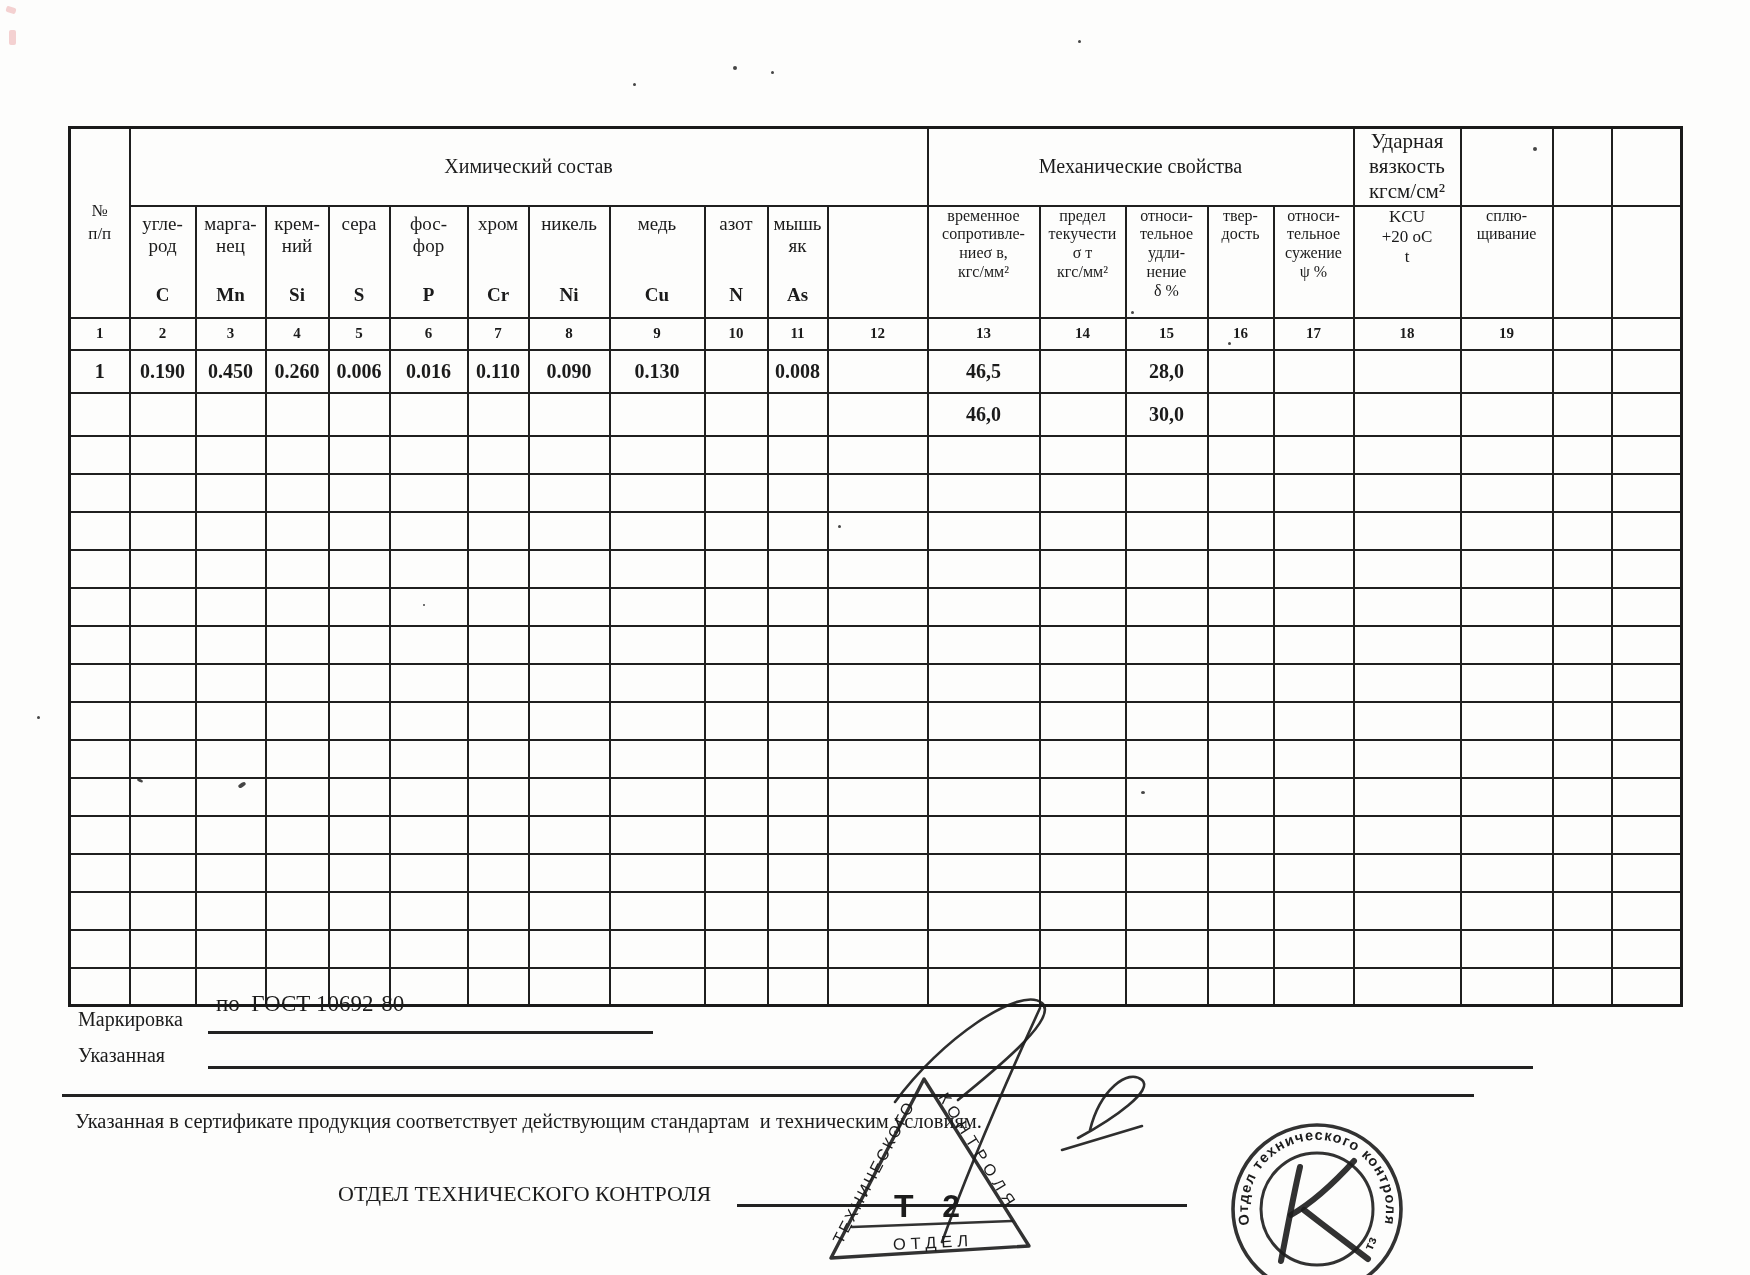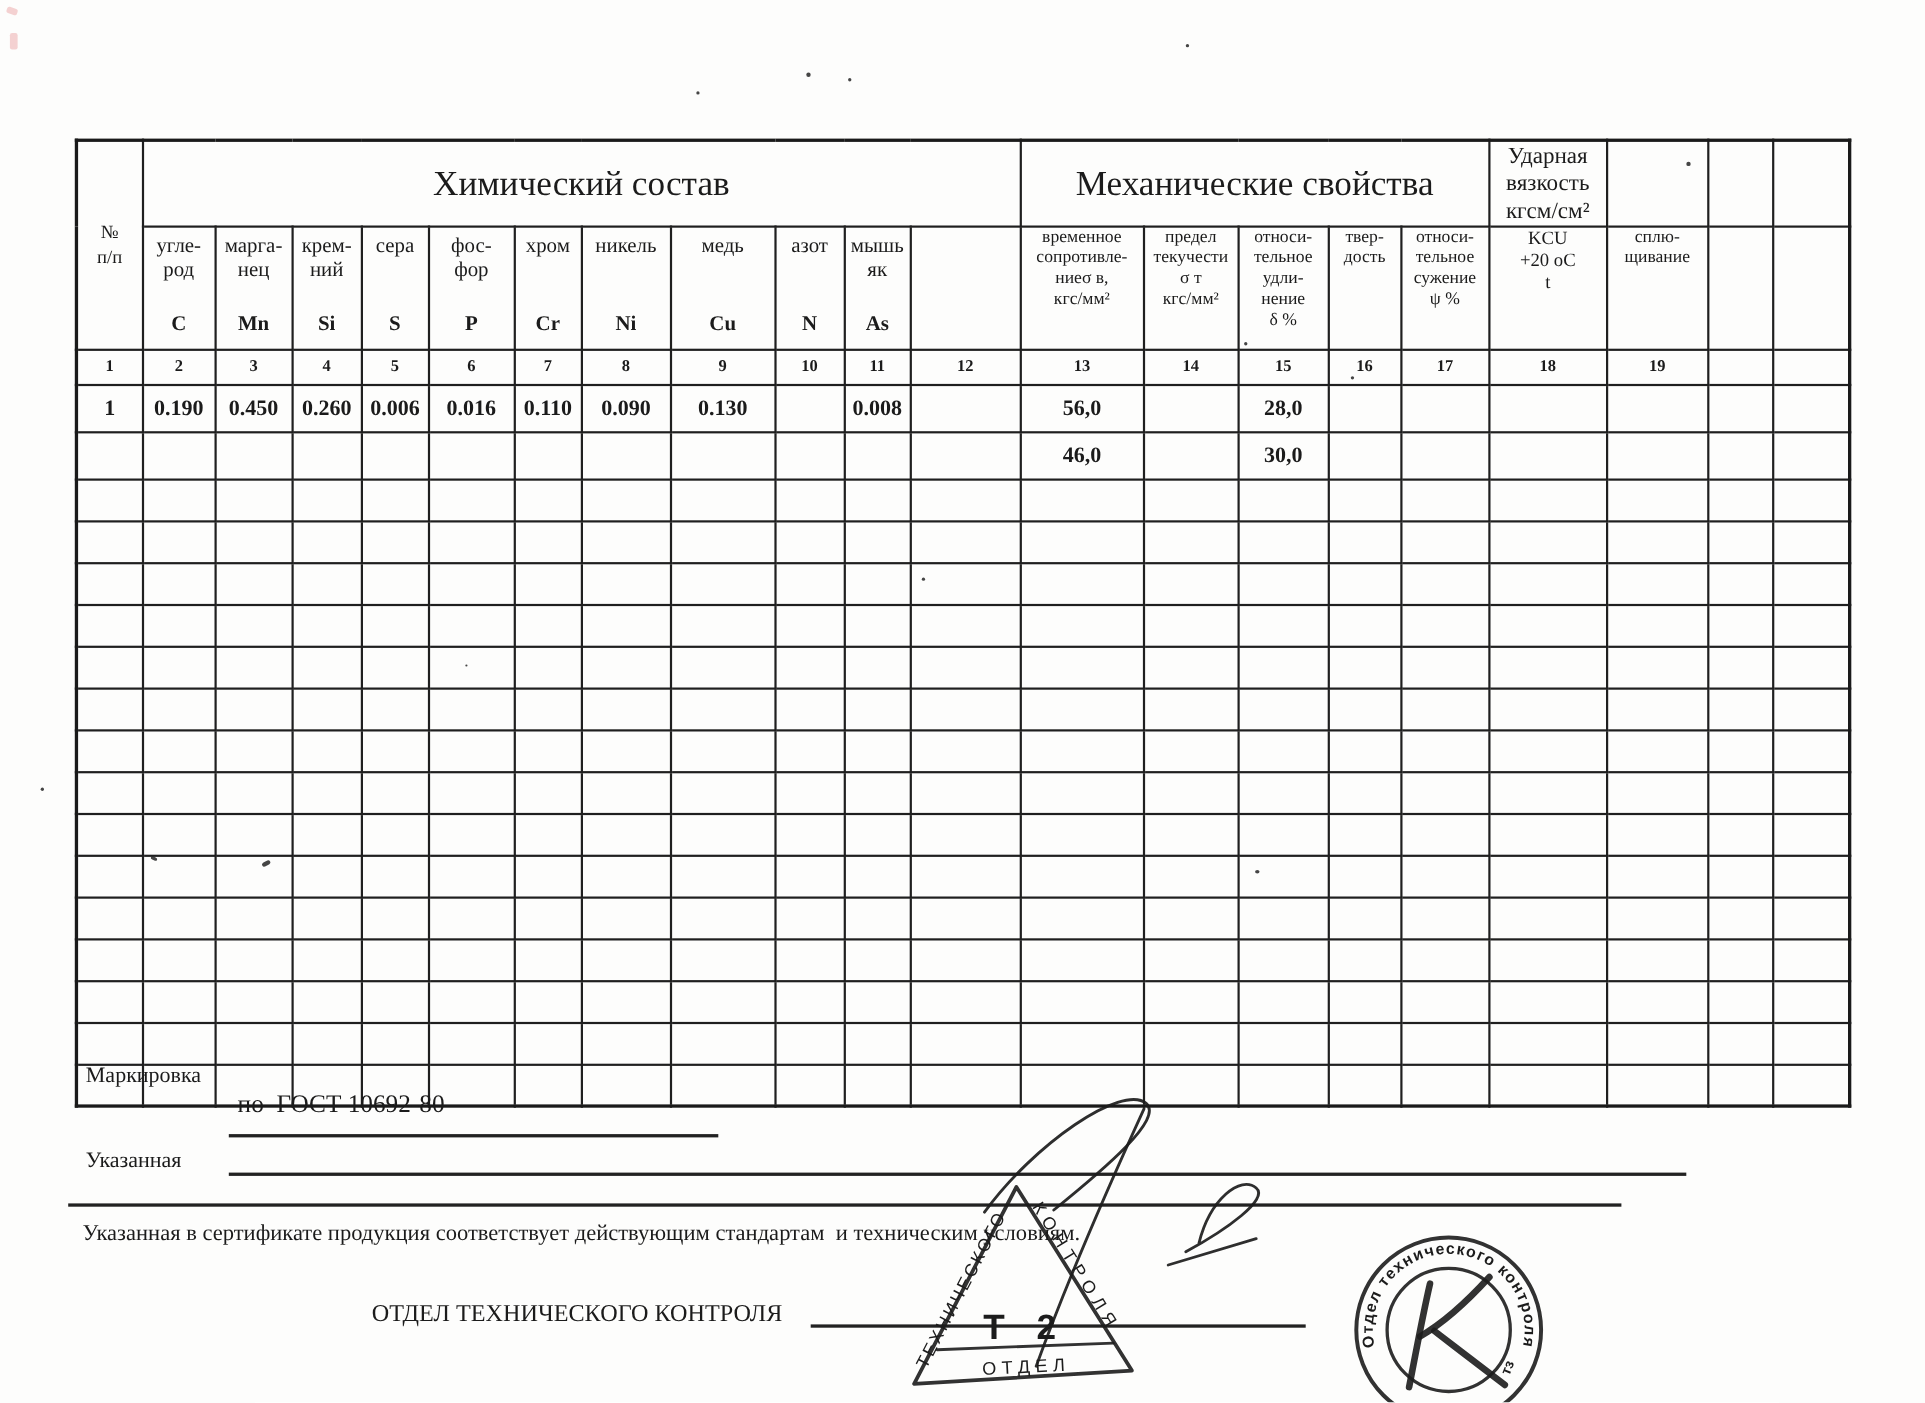--- a/index.html
+++ b/index.html
@@ -18,21 +18,21 @@
     border:3px solid #1a1a1a;
   }
   table.cert td{
     border:2px solid #1f1f1f;
     padding:0;text-align:center;vertical-align:middle;overflow:hidden;
   }
   tr.trow td{height:74px;}
   tr.hrow td{height:110px;vertical-align:top;}
   tr.nrow td{height:30px;font-size:15px;font-weight:bold;}
   tr.drow td{height:41px;font-size:20px;font-weight:bold;}
-  .title-cell{font-size:32px;}
+  .title-cell{font-size:20px;}
   .no-cell{font-size:17px;white-space:pre-line;vertical-align:middle;line-height:1.35;}
   .impact{font-size:21px;line-height:1.2;white-space:pre-line;padding-top:4px;vertical-align:top;margin-left:32px;}
   .chemcell{display:flex;flex-direction:column;justify-content:space-between;height:106px;}
   .cname{padding-top:6px;font-size:19px;line-height:1.2;white-space:pre-line;}
   .csym{padding-bottom:7px;font-size:19px;font-weight:bold;}
   td.mech{font-size:16px;line-height:1.18;white-space:pre-line;padding-top:5px;}
   td.flat{padding-top:22px;}
   td.kcu{font-size:17px;margin-left:36px;}
   .mval{font-size:22px;}
   
@@ -214,21 +214,21 @@
         <td>0.450</td>
         <td>0.260</td>
         <td>0.006</td>
         <td>0.016</td>
         <td>0.110</td>
         <td>0.090</td>
         <td>0.130</td>
         <td></td>
         <td>0.008</td>
         <td></td>
-        <td class="mval">56,0</td>
+        <td class="mval">46,5</td>
         <td></td>
         <td class="mval">28,0</td>
         <td></td>
         <td></td>
         <td></td>
         <td></td>
         <td></td>
         <td></td>
       </tr>
 
@@ -597,21 +597,21 @@
           <td></td>
           <td></td>
           <td></td>
           <td></td>
           <td></td>
           <td></td>
         </tr>
       </tbody>
   </table>
 
-  <div class="abs lbl" style="left:78px;top:967px;">Маркировка</div>
+  <div class="abs lbl" style="left:78px;top:1008px;">Маркировка</div>
   <div class="abs" style="left:216px;top:991px;font-size:23px;">по  ГОСТ 10692-80</div>
   <div class="hline" style="left:208px;top:1031px;width:445px;"></div>
 
   <div class="abs lbl" style="left:78px;top:1044px;">Указанная</div>
   <div class="hline" style="left:208px;top:1066px;width:1325px;"></div>
 
   <div class="hline big-rule" style="left:62px;top:1094px;width:1412px;"></div>
 
   <div class="abs" style="left:75px;top:1110px;font-size:20.5px;">Указанная в сертификате продукция соответствует действующим стандартам  и техническим условиям.</div>
   <div class="abs" style="left:338px;top:1181px;font-size:22px;">ОТДЕЛ ТЕХНИЧЕСКОГО КОНТРОЛЯ</div>

